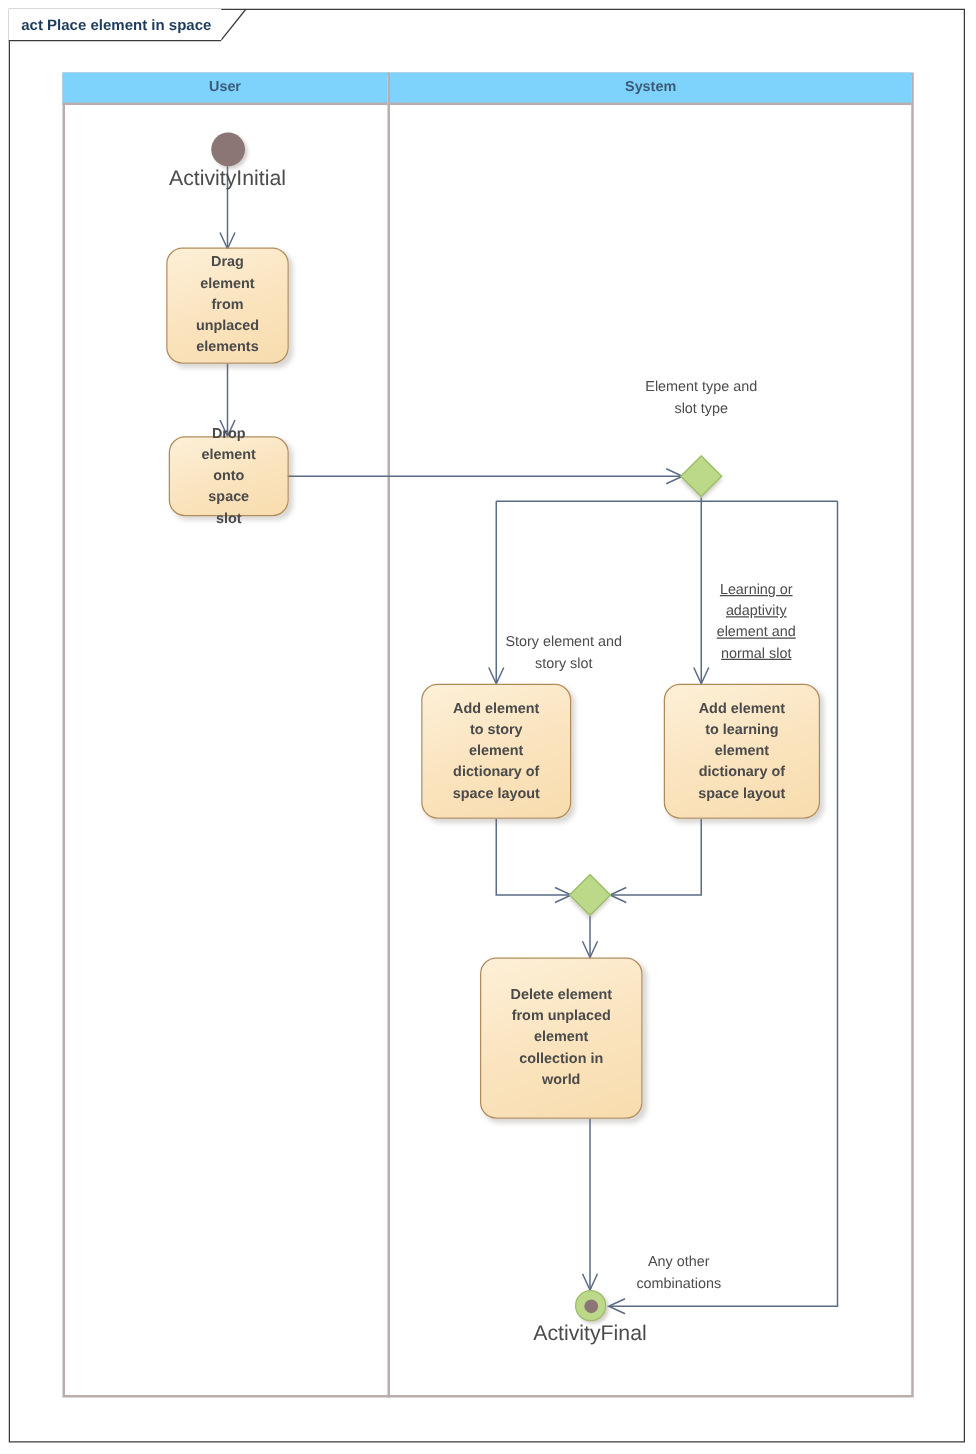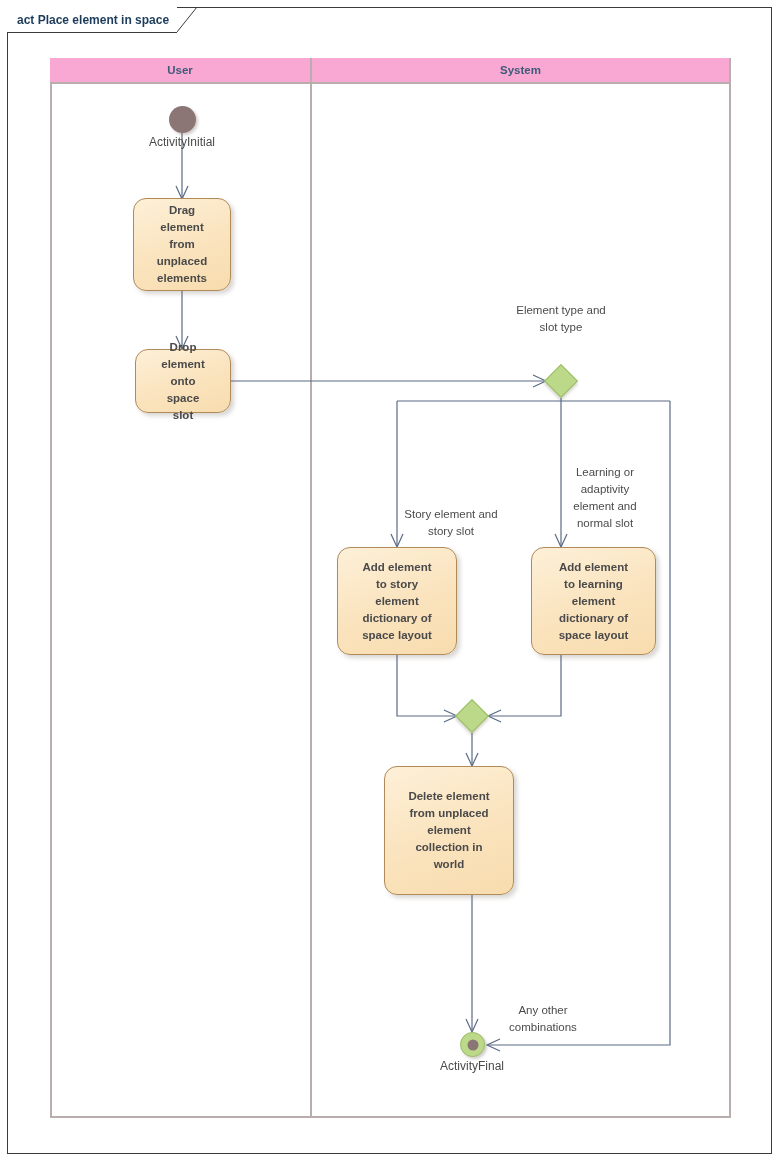--- a/index.html
+++ b/index.html
@@ -75,21 +75,21 @@
     position: absolute;
     top: 0;
     height: 26px;
     box-sizing: border-box;
     display: flex;
     align-items: center;
     justify-content: center;
     font-size: 11.5px;
     font-weight: bold;
     color: #3e5a78;
-    background: #f9a8d4;
+    background: #7dd3fc;
     border-bottom: 2px solid #b9adad;
   }
   .lane-divider {
     position: absolute;
     top: 0;
     bottom: 0;
     width: 2px;
     background: #b9adad;
   }
   
@@ -166,21 +166,21 @@
     position: absolute;
     font-size: 11.5px;
     line-height: 17px;
     color: #4b4b4b;
     text-align: center;
     z-index: 5;
     white-space: pre-line;
   }
   .node-label {
     position: absolute;
-    font-size: 12px;
+    font-size: 17px;
     line-height: 15px;
     color: #4b4b4b;
     text-align: center;
     z-index: 5;
     white-space: nowrap;
   }
   #edges { position: absolute; left: 0; top: 0; z-index: 2; }
 </style>
 </head>
 <body>
@@ -259,21 +259,21 @@
   <div class="activity" style="left:135px; top:349px; width:96px; height:64px;">
     <span>Drop element onto space slot</span>
   </div>
 
   <div class="diamond" style="left:544px; top:364px;">
     <div class="dshape"></div>
   </div>
   <div class="edge-label" style="left:515px; top:302px; width:92px;">Element type and slot type</div>
 
   <div class="edge-label" style="left:401px; top:506px; width:100px; text-align:center;">Story element and story slot</div>
-  <div class="edge-label" style="left:565px; top:464px; width:80px; text-align:center;">Learning or adaptivity element and normal slot</div>
+  <div class="edge-label" style="left:565px; top:464px; width:80px; text-align:center;text-decoration:underline;">Learning or adaptivity element and normal slot</div>
 
   <div class="activity" style="left:337px; top:547px; width:120px; height:108px;">
     <span>Add element to story element dictionary of space layout</span>
   </div>
 
   <div class="activity" style="left:499px; top:547px; width:125px; height:108px;margin-left:32px;">
     <span>Add element to learning element dictionary of space layout</span>
   </div>
 
   <div class="diamond" style="left:455px; top:699px;">

